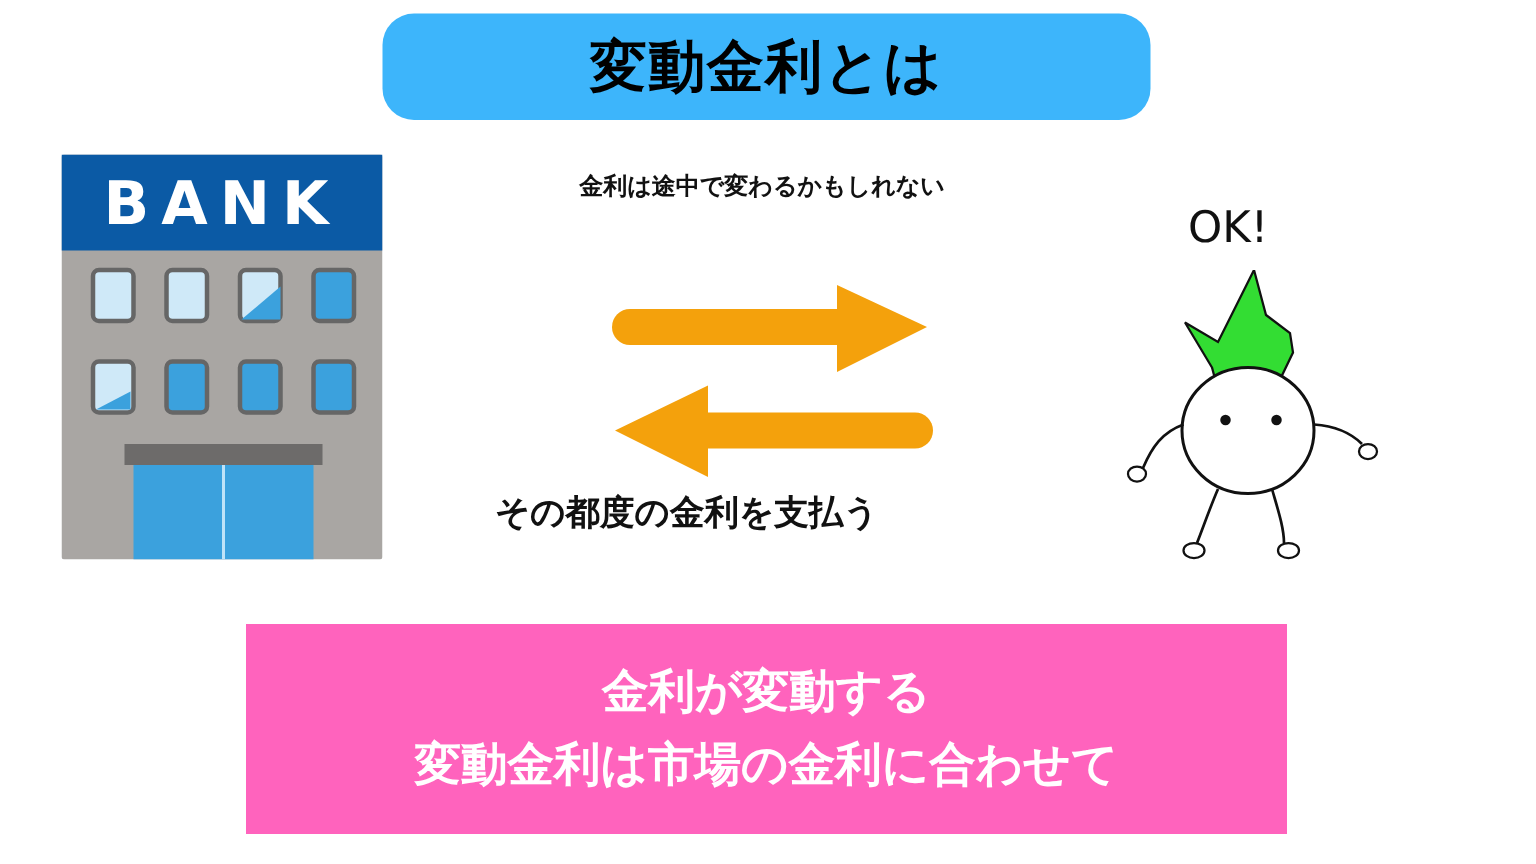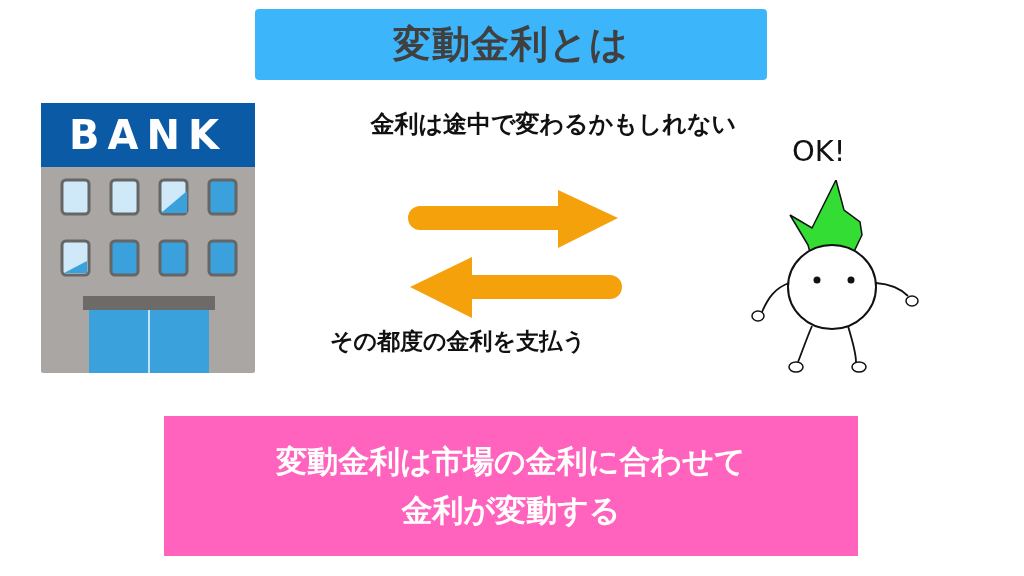--- a/index.html
+++ b/index.html
@@ -1,23 +1,23 @@
 <!DOCTYPE html>
 <html><head>
 <meta charset="utf-8">
 <style>
   html, body { margin:0; padding:0; }
   body { width:1024px; height:576px; background:#ffffff; position:relative; overflow:hidden;
          font-family: "DejaVu Sans", sans-serif; }
   .title-pill { position:absolute; left:255px; top:9px; width:512px; height:71px; background:#3db5fb;
-                border-radius:4px; display:flex; align-items:center; justify-content:center;
-                color:#404040; font-weight:bold; font-size:38px; letter-spacing:1px; }
+                border-radius:21px; display:flex; align-items:center; justify-content:center;
+                color:#000000; font-weight:bold; font-size:38px; letter-spacing:1px; }
   .bank { position:absolute; left:41px; top:103px; width:214px; height:270px; }
-  .q-text { position:absolute; left:256px; top:104px; width:480px; text-align:right;
-            font-weight:bold; font-size:24px; line-height:40px; color:#111; }
+  .q-text { position:absolute; left:268px; top:104px; width:480px; text-align:center;
+            font-weight:bold; font-size:16px; line-height:40px; color:#111; }
   .a-text { position:absolute; left:330px; top:326px; width:380px; text-align:left;
             font-weight:bold; font-size:23px; color:#111; }
   .arrows { position:absolute; left:400px; top:190px; width:230px; height:130px; }
   .ok { position:absolute; left:792px; top:134px; font-size:29px; color:#111; }
   .char { position:absolute; left:740px; top:180px; width:180px; height:200px; }
   .summary { position:absolute; left:164px; top:416px; width:694px; height:140px; background:#ff63bd;
              display:flex; flex-direction:column; align-items:center; justify-content:center;
              color:#ffffff; font-weight:bold; font-size:31px; line-height:49px; }
 </style>
 </head>
@@ -72,15 +72,15 @@
   <ellipse cx="18" cy="136" rx="6" ry="5" fill="#fff" stroke="#111" stroke-width="1.5"></ellipse>
   <path d="M136,103 C150,104 160,108 168,116" fill="none" stroke="#111" stroke-width="1.8"></path>
   <ellipse cx="172" cy="121" rx="6" ry="5" fill="#fff" stroke="#111" stroke-width="1.5"></ellipse>
   <path d="M72,146 C66,160 62,172 58,182" fill="none" stroke="#111" stroke-width="1.8"></path>
   <path d="M108,146 C112,160 116,172 116,182" fill="none" stroke="#111" stroke-width="1.8"></path>
   <ellipse cx="56" cy="187" rx="7" ry="5" fill="#fff" stroke="#111" stroke-width="1.5"></ellipse>
   <ellipse cx="119" cy="187" rx="7" ry="5" fill="#fff" stroke="#111" stroke-width="1.5"></ellipse>
 </svg>
 
 <div class="summary">
+  <div>金利が変動する</div>
   <div>変動金利は市場の金利に合わせて</div>
-  <div>金利が変動する</div>
 </div>
 
 </body></html>

